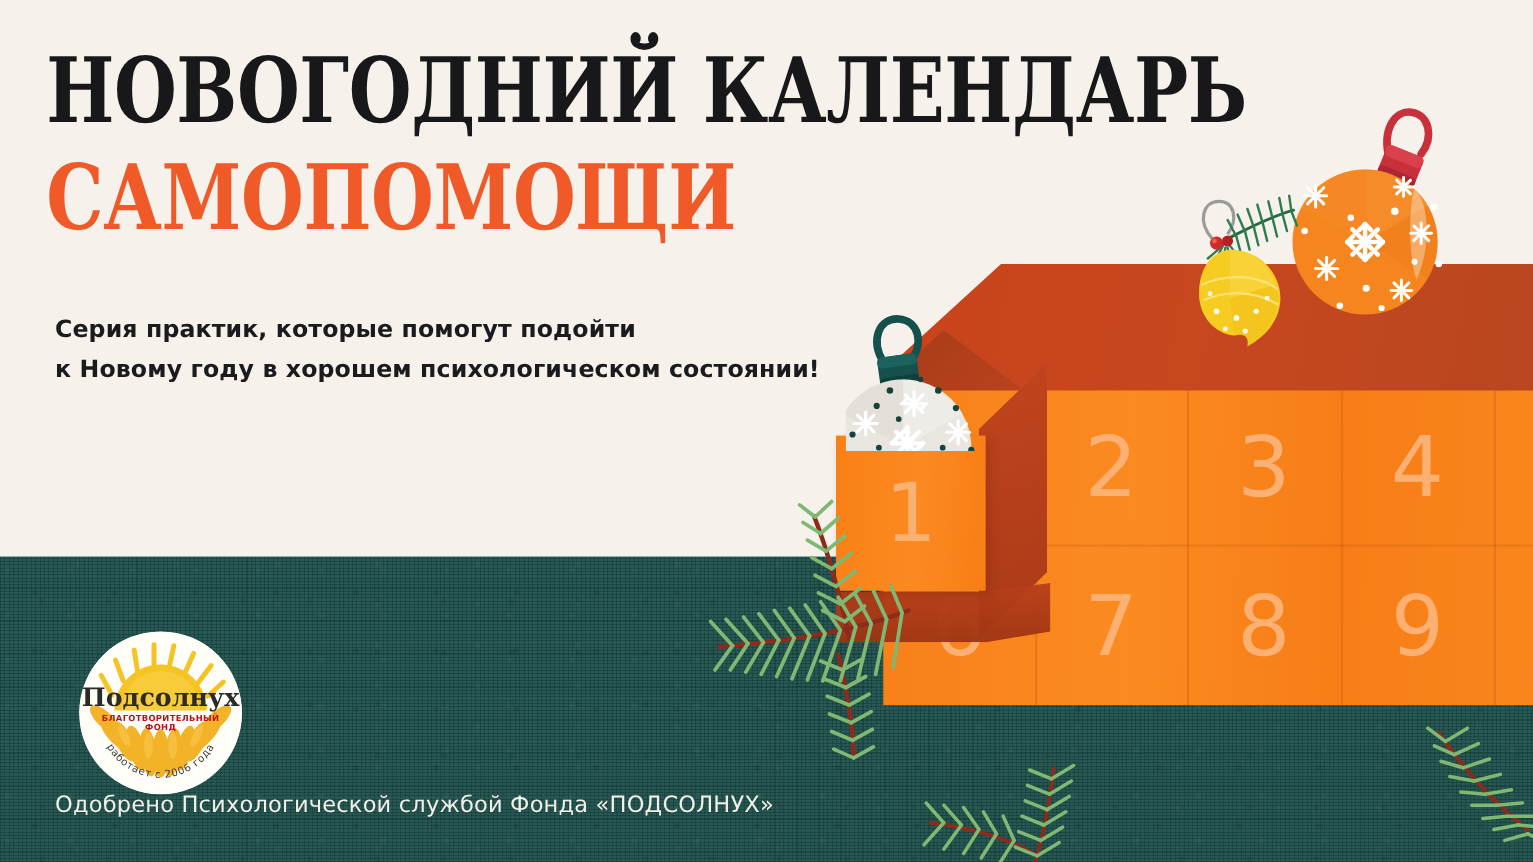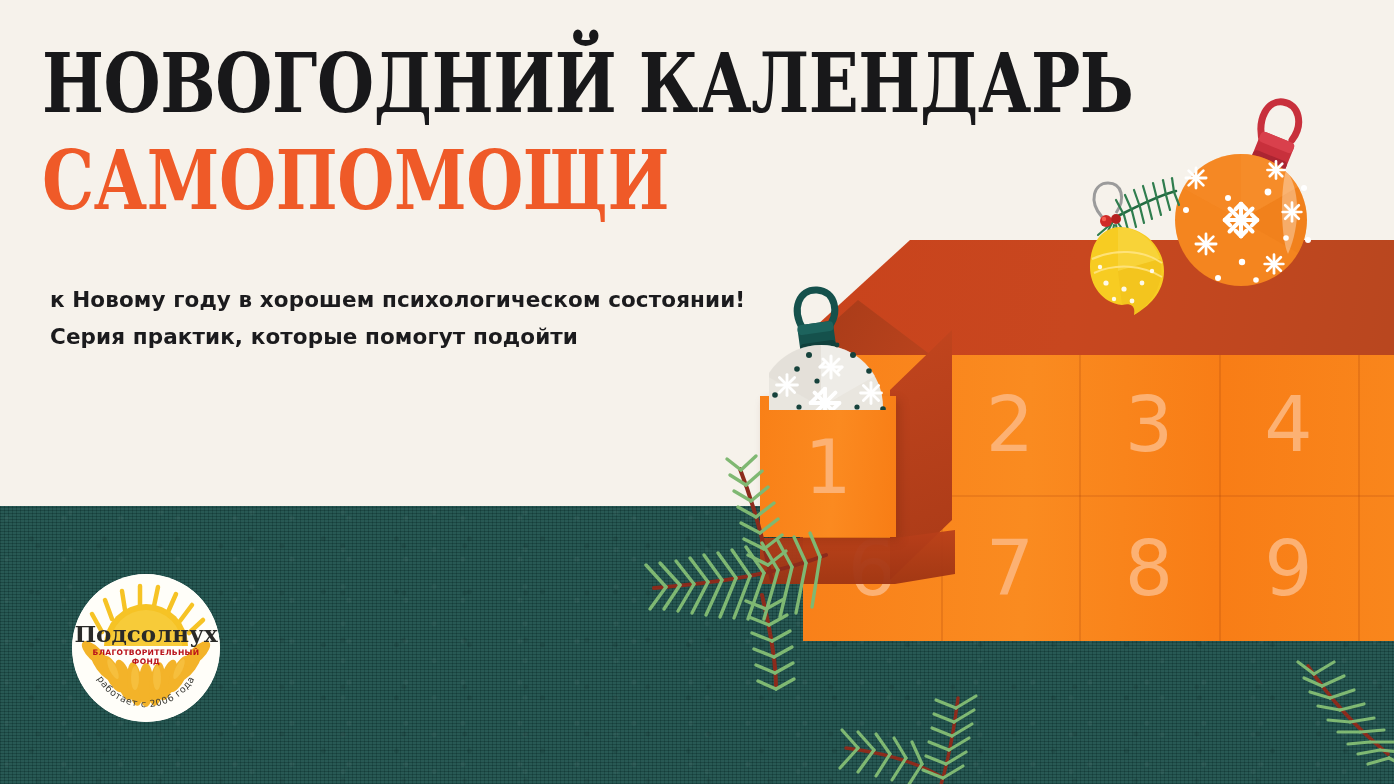--- a/index.html
+++ b/index.html
@@ -549,24 +549,25 @@
       </g>
     </svg>
   </div>
 
   <div class="headline">
     <div class="title-1">НОВОГОДНИЙ КАЛЕНДАРЬ</div>
     <div class="title-2">САМОПОМОЩИ</div>
   </div>
 
   <div class="subtitle">
+    <div>Серия практик, которые помогут подойти</div>
     <div>к Новому году в хорошем психологическом состоянии!</div>
-    <div>Серия практик, которые помогут подойти</div>
-  </div>
-
+  </div>
+
+  <div class="caption">Одобрено Психологической службой Фонда «ПОДСОЛНУХ»</div>
 
   <div class="logo">
     <svg width="148" height="148" viewBox="0 0 148 148">
       <circle cx="74" cy="74" r="74" fill="#fffef9"></circle>
 
       <g stroke="#f6c325" stroke-width="4.5" stroke-linecap="round">
         <line x1="30" y1="58" x2="20" y2="40"></line>
         <line x1="40" y1="45" x2="33" y2="26"></line>
         <line x1="53" y1="36" x2="50" y2="17"></line>
         <line x1="68" y1="31" x2="68" y2="12"></line>

